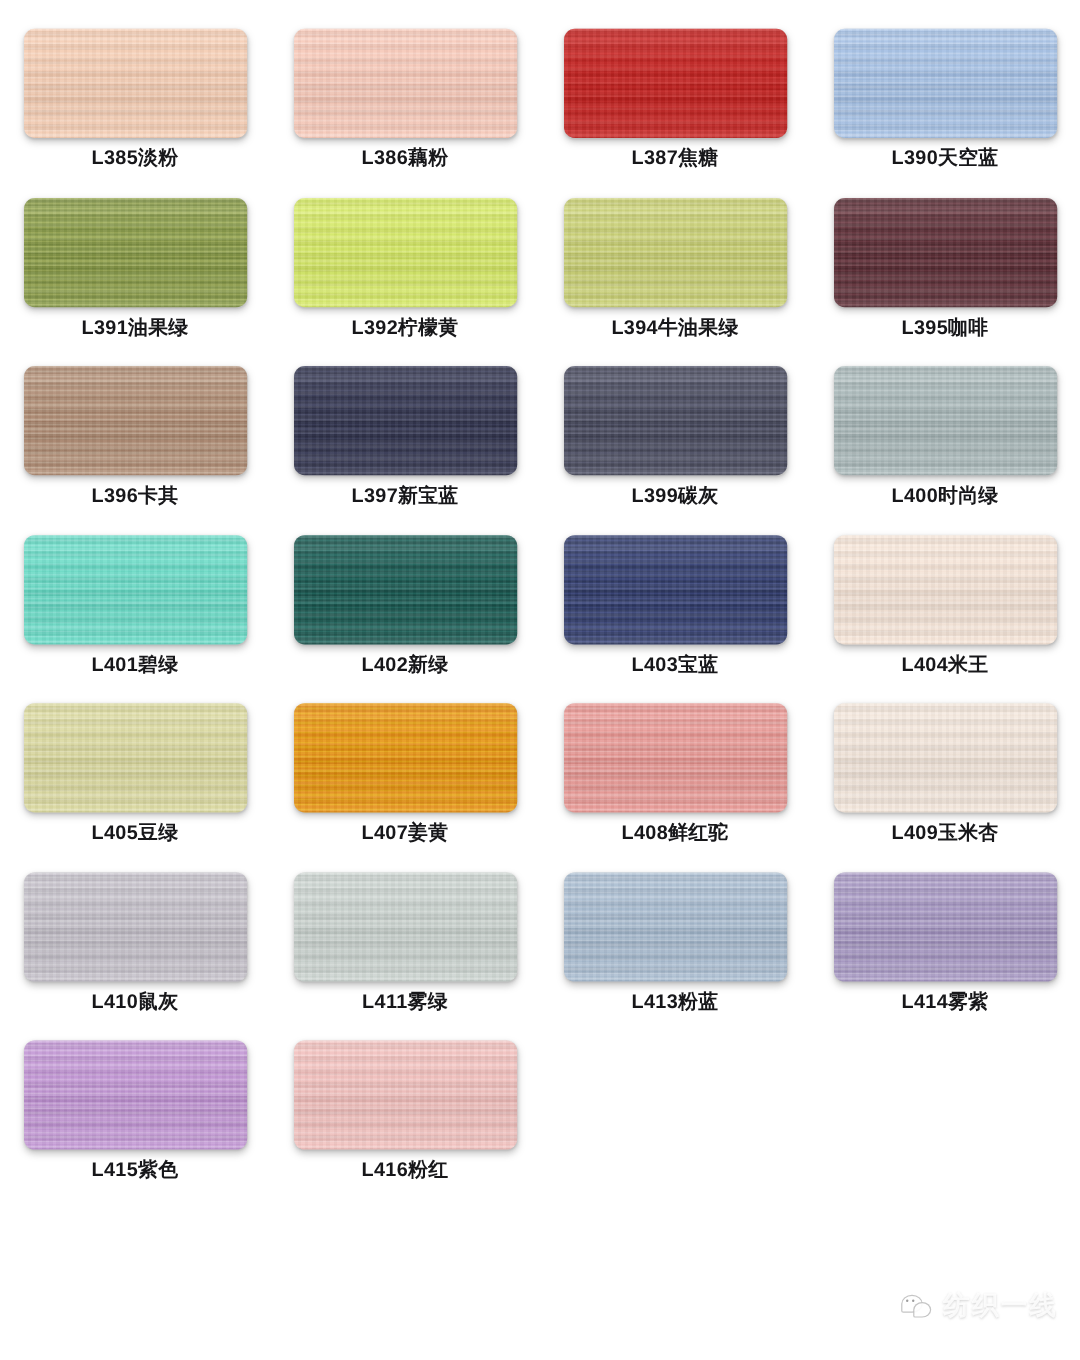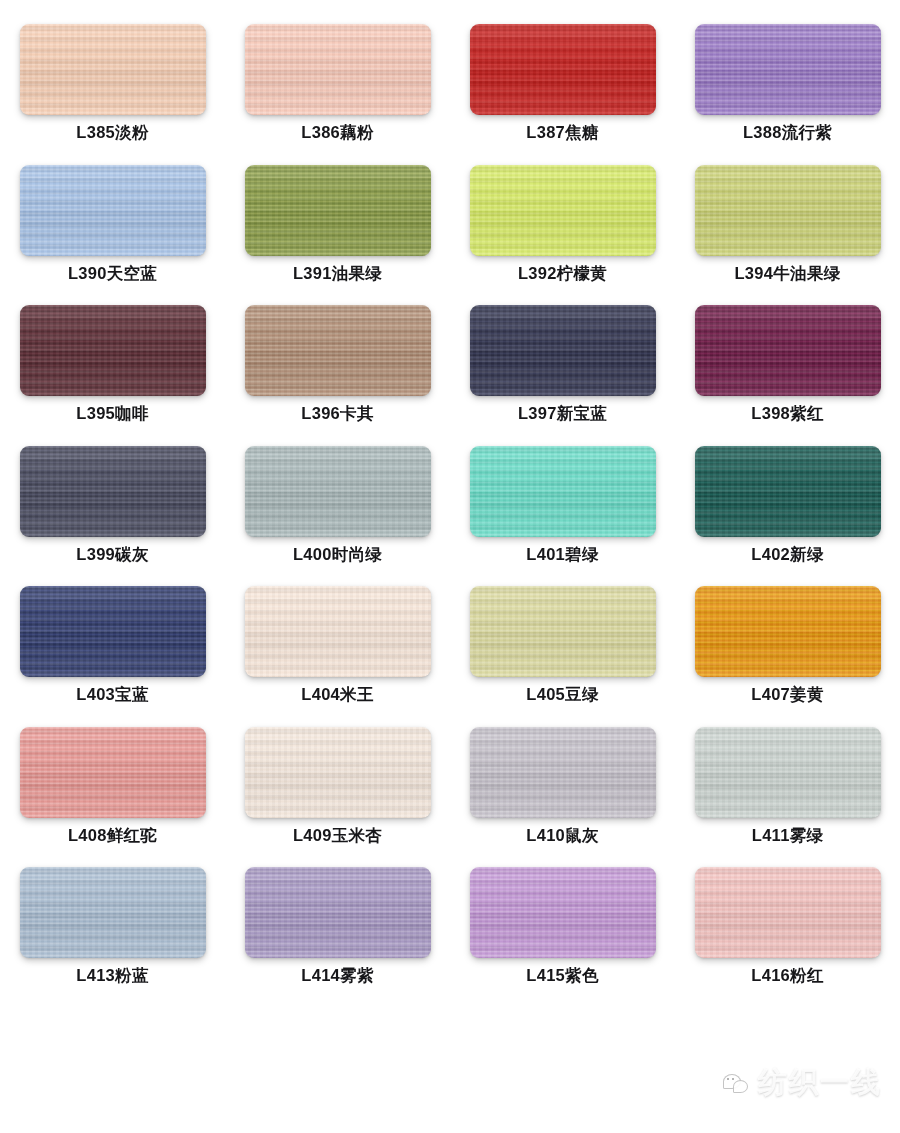--- a/index.html
+++ b/index.html
@@ -126,21 +126,21 @@
   #watermark .wm-logo .b1{ width:16px;height:13px; left:2px; top:6px;}
   #watermark .wm-logo .b2{ width:13px;height:11px; left:12px; top:12px;}
   #watermark .wm-logo .e1,
   #watermark .wm-logo .e2{
     position:absolute;width:2.2px;height:2.2px;border-radius:50%;
     background:#555;
   }
   #watermark .wm-logo .e1{left:6px;top:10px;}
   #watermark .wm-logo .e2{left:11px;top:10px;}
   #watermark .wm-text{
-    font-size:29px;
+    font-size:22px;
     font-weight:bold;
     color:rgba(255,255,255,0.85);
     text-shadow:0 1px 2px rgba(120,120,120,0.55);
     letter-spacing:2px;
     font-family:"DejaVu Sans","Liberation Sans",sans-serif;
     white-space:nowrap;
   }
 </style>
 </head>
 <body>
@@ -164,28 +164,20 @@
     </div>
     <div class="cell">
       <div class="swatch" style="background-color: rgb(196, 35, 33);">
         <div class="tex"></div>
         <div class="tex2"></div>
         <div class="sheen"></div>
       </div>
       <div class="label">L387焦糖</div>
     </div>
     <div class="cell">
-      <div class="swatch" style="background-color: rgb(155, 124, 198);">
-        <div class="tex"></div>
-        <div class="tex2"></div>
-        <div class="sheen"></div>
-      </div>
-      <div class="label">L388流行紫</div>
-    </div>
-    <div class="cell">
       <div class="swatch" style="background-color: rgb(168, 195, 230);">
         <div class="tex"></div>
         <div class="tex2"></div>
         <div class="sheen"></div>
       </div>
       <div class="label">L390天空蓝</div>
     </div>
     <div class="cell">
       <div class="swatch" style="background-color: rgb(138, 156, 74);">
         <div class="tex"></div>
@@ -226,28 +218,20 @@
       </div>
       <div class="label">L396卡其</div>
     </div>
     <div class="cell">
       <div class="swatch" style="background-color: rgb(52, 55, 81);">
         <div class="tex"></div>
         <div class="tex2"></div>
         <div class="sheen"></div>
       </div>
       <div class="label">L397新宝蓝</div>
-    </div>
-    <div class="cell">
-      <div class="swatch" style="background-color: rgb(109, 31, 72);">
-        <div class="tex"></div>
-        <div class="tex2"></div>
-        <div class="sheen"></div>
-      </div>
-      <div class="label">L398紫红</div>
     </div>
     <div class="cell">
       <div class="swatch" style="background-color: rgb(74, 76, 96);">
         <div class="tex"></div>
         <div class="tex2"></div>
         <div class="sheen"></div>
       </div>
       <div class="label">L399碳灰</div>
     </div>
     <div class="cell">

